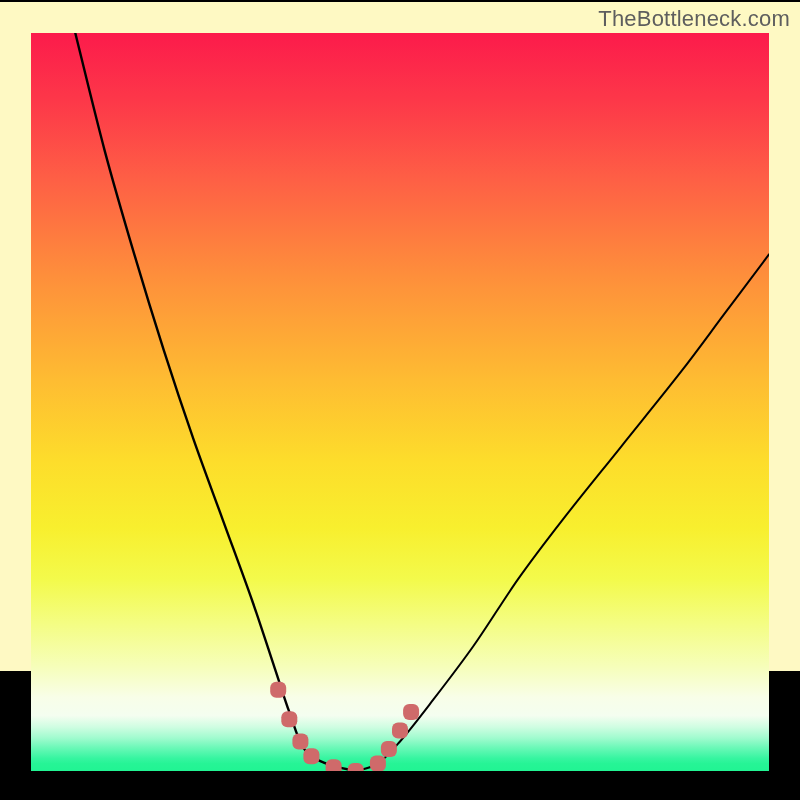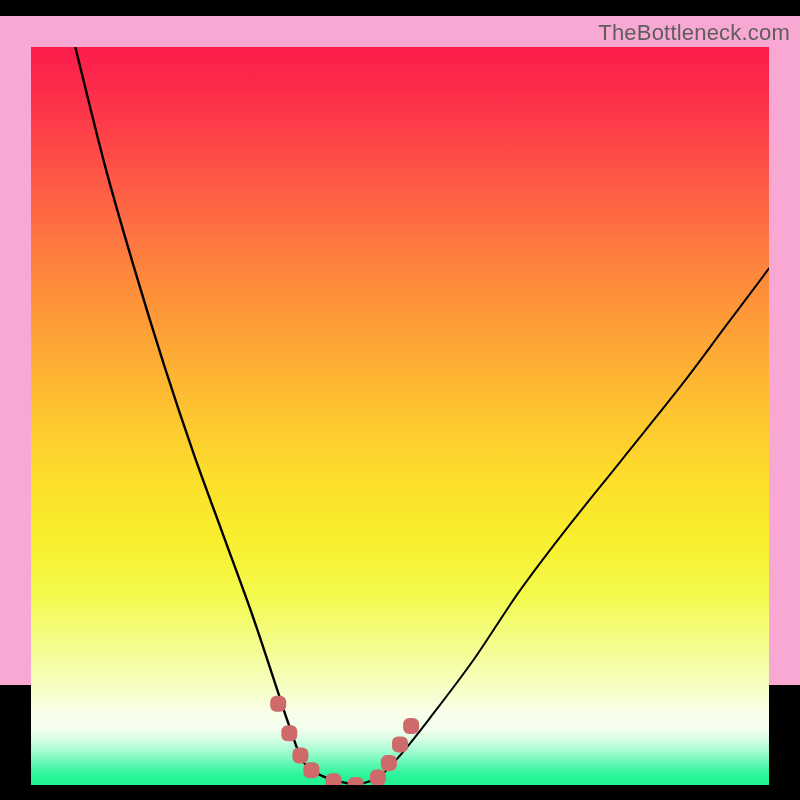--- a/index.html
+++ b/index.html
@@ -7,24 +7,24 @@
     padding: 0;
     width: 800px;
     height: 800px;
     background: #000;
     overflow: hidden;
     font-family: Arial, Helvetica, sans-serif;
   }
   .frame {
     position: absolute;
     left: 0;
-    top: 16px;
+    top: 2px;
     width: 800px;
     height: 669px;
-    background: #f9a8d4;
+    background: #fef9c3;
   }
   .plot-area {
     position: absolute;
     left: 31px;
     top: 31px;
     width: 738px;
     height: 738px;
     overflow: hidden;
   }
   .gradient {

